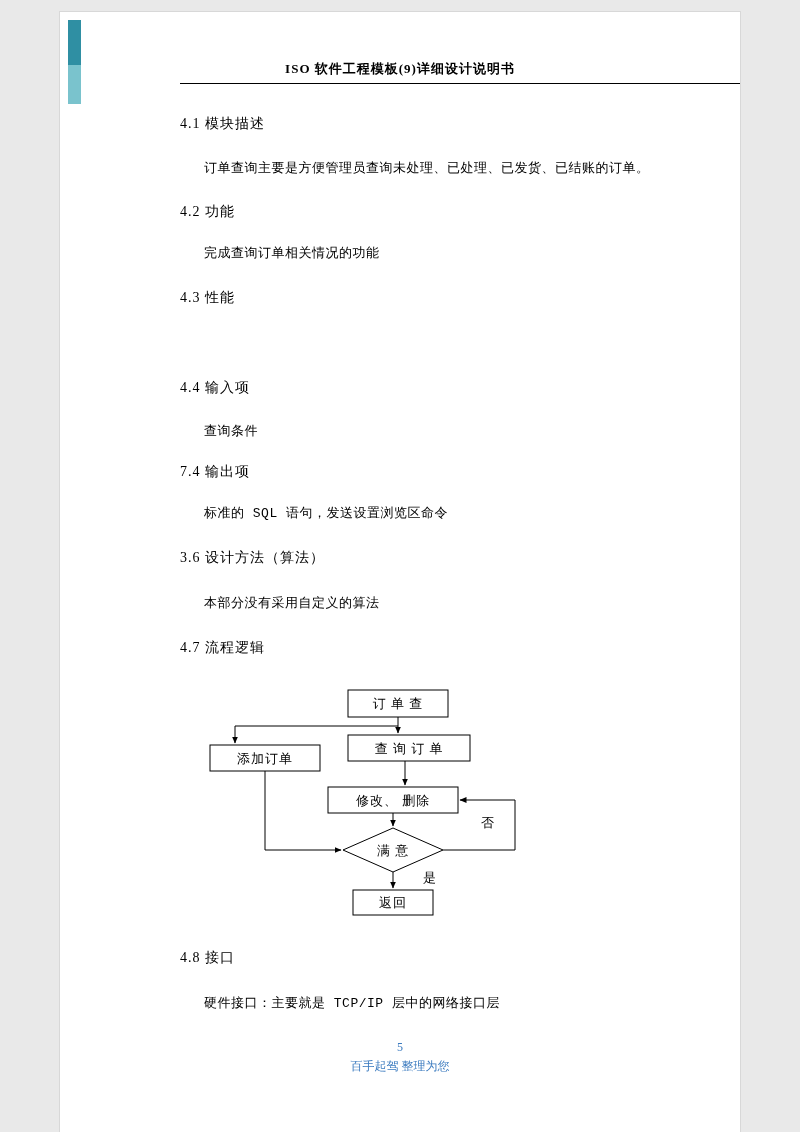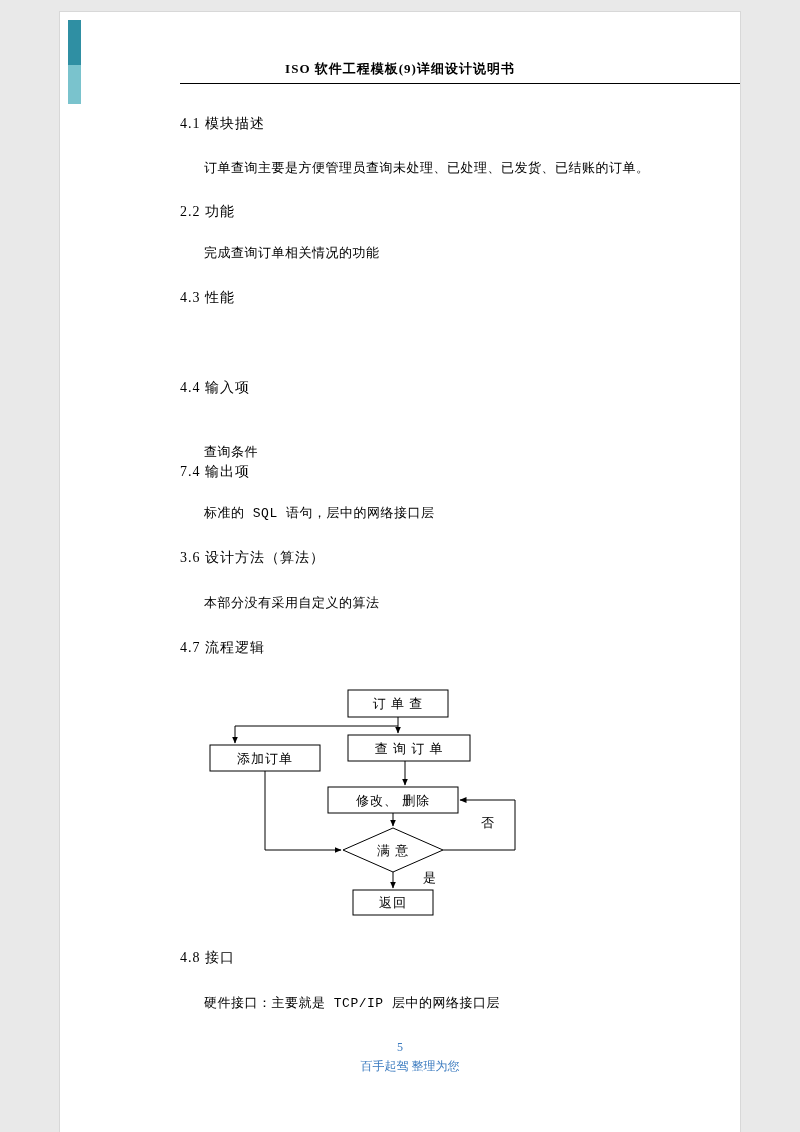--- a/index.html
+++ b/index.html
@@ -19,48 +19,48 @@
   .header-title{
     position:absolute;top:48px;left:0;width:100%;
     text-align:center;font-size:13px;font-weight:bold;letter-spacing:1px;
   }
   .header-line{position:absolute;top:71px;left:120px;width:560px;border-top:1.5px solid #000;height:0;}
   .h2{position:absolute;left:120px;font-size:14px;font-weight:normal;letter-spacing:1px;}
   .body-text{position:absolute;left:144px;font-size:13px;letter-spacing:0.5px;font-family:Liberation Mono, monospace;}
   .flowchart{position:absolute;left:140px;top:672px;}
   .flowchart text{font-family:"Liberation Serif",serif;font-size:13px;fill:#000;letter-spacing:1px;}
   .footer-page{position:absolute;top:1028px;left:0;width:100%;text-align:center;font-size:12px;color:var(--footer-text,#3a7abf);}
-  .footer-credit{position:absolute;top:1046px;left:0;width:100%;text-align:center;font-size:12px;color:var(--footer-text,#3a7abf);padding-left:10px;}
+  .footer-credit{position:absolute;top:1046px;left:0;width:100%;text-align:center;font-size:12px;color:var(--footer-text,#3a7abf);}
 </style>
 </head>
 <body>
 
 <div class="page">
 
   <div class="deco-bar">
     <div class="deco-top"></div>
     <div class="deco-bottom"></div>
   </div>
 
   <div class="header-title">ISO 软件工程模板(9)详细设计说明书</div>
   <div class="header-line"></div>
 
   <div class="h2" style="top:103px">4.1 模块描述</div>
   <div class="body-text" style="top:147px">订单查询主要是方便管理员查询未处理、已处理、已发货、已结账的订单。</div>
 
-  <div class="h2" style="top:191px">2.2 功能</div>
+  <div class="h2" style="top:191px">4.2 功能</div>
   <div class="body-text" style="top:232px">完成查询订单相关情况的功能</div>
 
   <div class="h2" style="top:277px">4.3 性能</div>
 
   <div class="h2" style="top:367px">4.4 输入项</div>
-  <div class="body-text" style="top:431px">查询条件</div>
+  <div class="body-text" style="top:410px">查询条件</div>
 
   <div class="h2" style="top:451px">7.4 输出项</div>
-  <div class="body-text" style="top:492px">标准的 SQL 语句，层中的网络接口层</div>
+  <div class="body-text" style="top:492px">标准的 SQL 语句，发送设置浏览区命令</div>
 
   <div class="h2" style="top:537px">3.6 设计方法（算法）</div>
   <div class="body-text" style="top:582px">本部分没有采用自定义的算法</div>
 
   <div class="h2" style="top:627px">4.7 流程逻辑</div>
 
   <svg class="flowchart" width="340" height="245" viewBox="0 0 340 245">
     <defs>
       <marker id="arrow" markerWidth="9" markerHeight="8" refX="6.5" refY="3" orient="auto" markerUnits="userSpaceOnUse">
         <path d="M0,0 L7,3 L0,6 z" fill="#000"></path>

